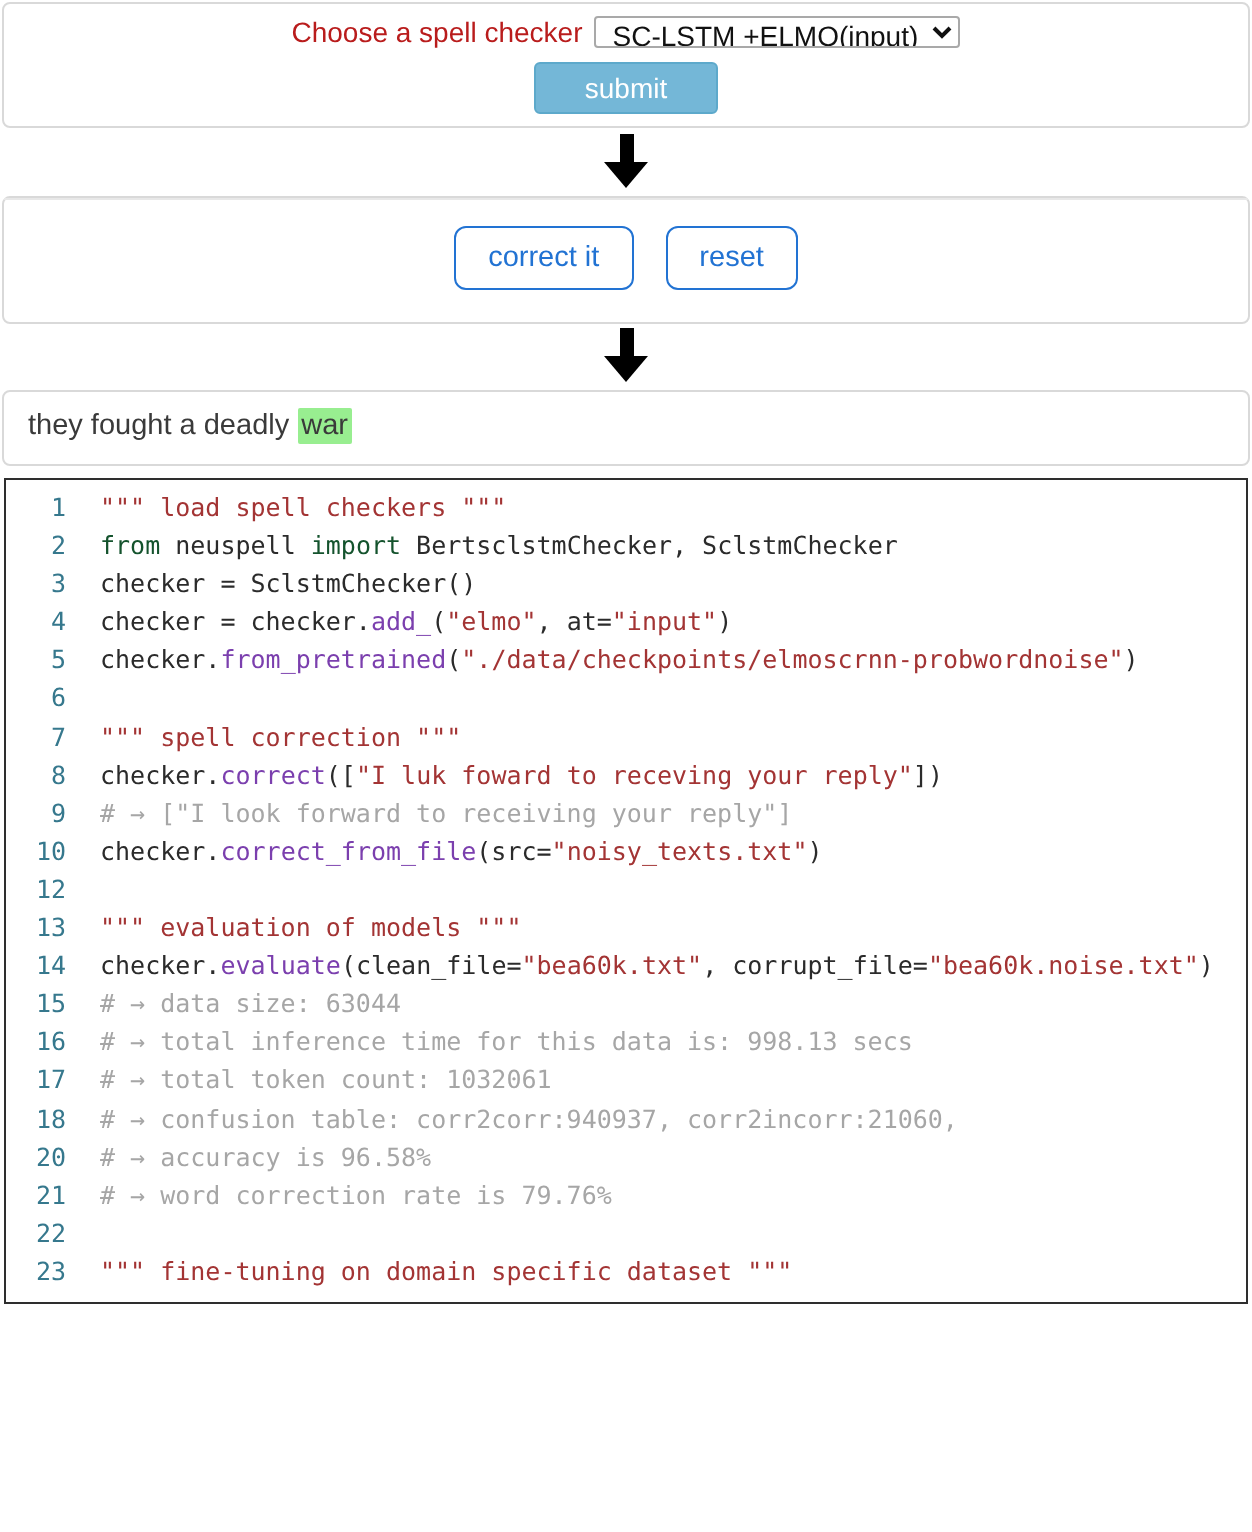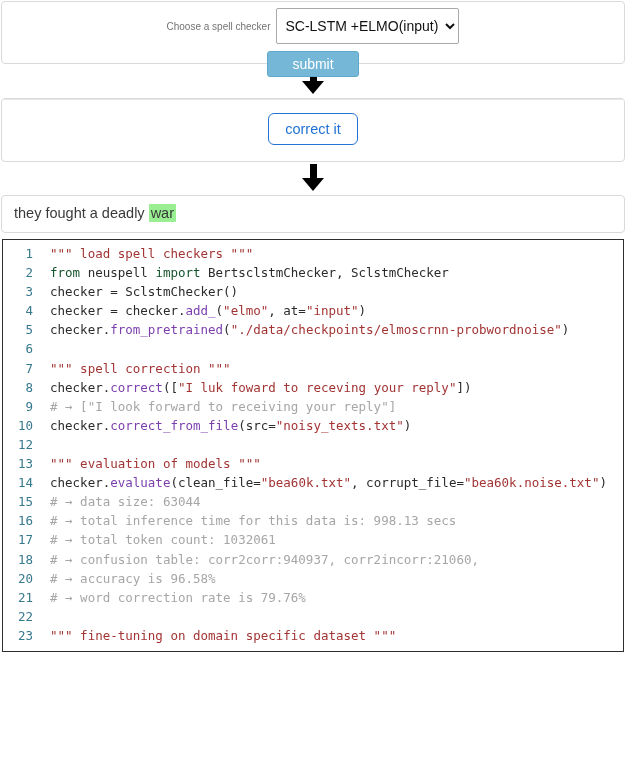--- a/index.html
+++ b/index.html
@@ -9,27 +9,27 @@
   .panel {
     border: 1px solid #d9d9d9;
     border-radius: 4px;
     background: #fff;
     margin: 0 1px;
   }
 
   
   .chooser { height: 63px; margin-top: 1px; display: flex; flex-direction: column; align-items: center; }
   .chooser-row { margin-top: 6px; display: flex; align-items: center; }
-  .chooser-label { font-size: 10px; color: #737373; }
+  .chooser-label { font-size: 14px; color: #b91c1c; }
   .checker-select {
     margin-left: 6px;
     font-family: "Liberation Sans", sans-serif;
     font-size: 14px;
     color: #111;
-    height: 36px;
+    height: 16px;
     border: 1px solid #a9a9a9;
     border-radius: 2px;
     background: #fff;
     padding: 0 4px;
   }
   .submit-btn {
     margin-top: 7px;
     background: #74b7d7;
     border: 1px solid #5da9cb;
     border-radius: 3px;
@@ -106,20 +106,21 @@
 </div>
 
 <div class="down-arrow">
   <div class="shaft"></div>
     <div class="head"></div>
 </div>
 
 <div class="panel io-panel">
   <div class="controls-row">
     <button class="action-btn" style="border-color: rgb(34, 115, 211); color: rgb(34, 115, 211);">correct it</button>
+    <button class="action-btn" style="border-color: rgb(34, 115, 211); color: rgb(34, 115, 211);">reset</button>
   </div>
 </div>
 
 <div class="down-arrow" style="margin-top:2px;">
   <div class="shaft"></div>
     <div class="head"></div>
 </div>
 
 <div class="panel io-panel">
   <div class="sentence-row"><span>they fought a deadly </span><span class="hl" style="background: rgb(152, 238, 144);">war</span></div>

